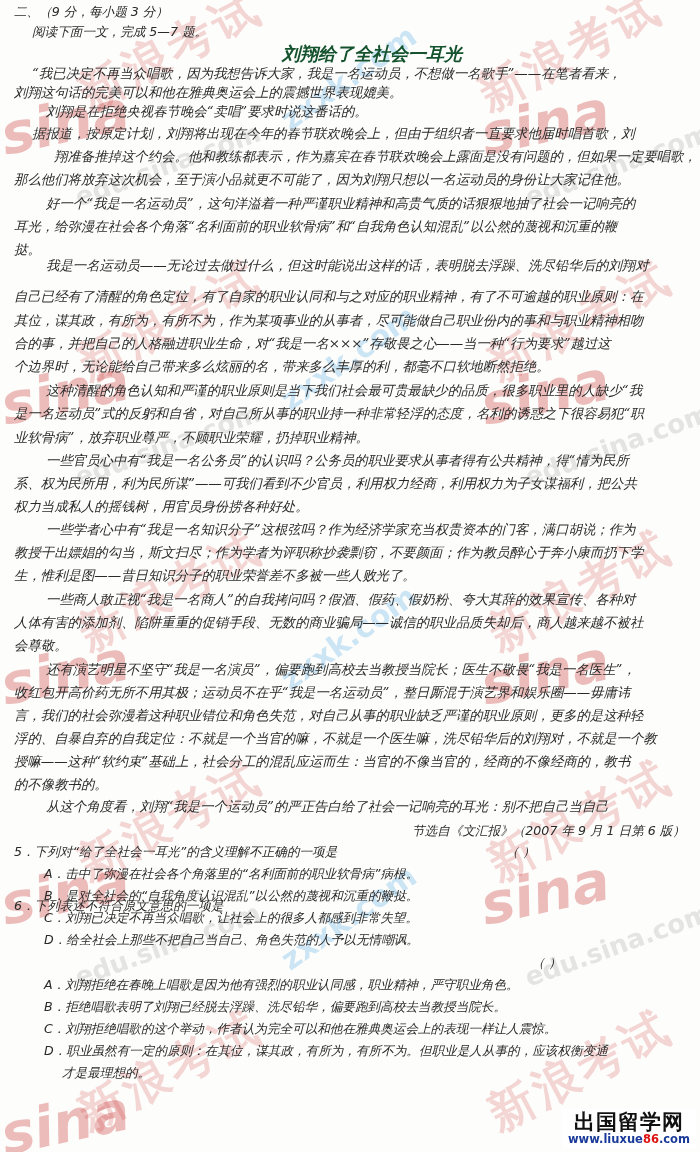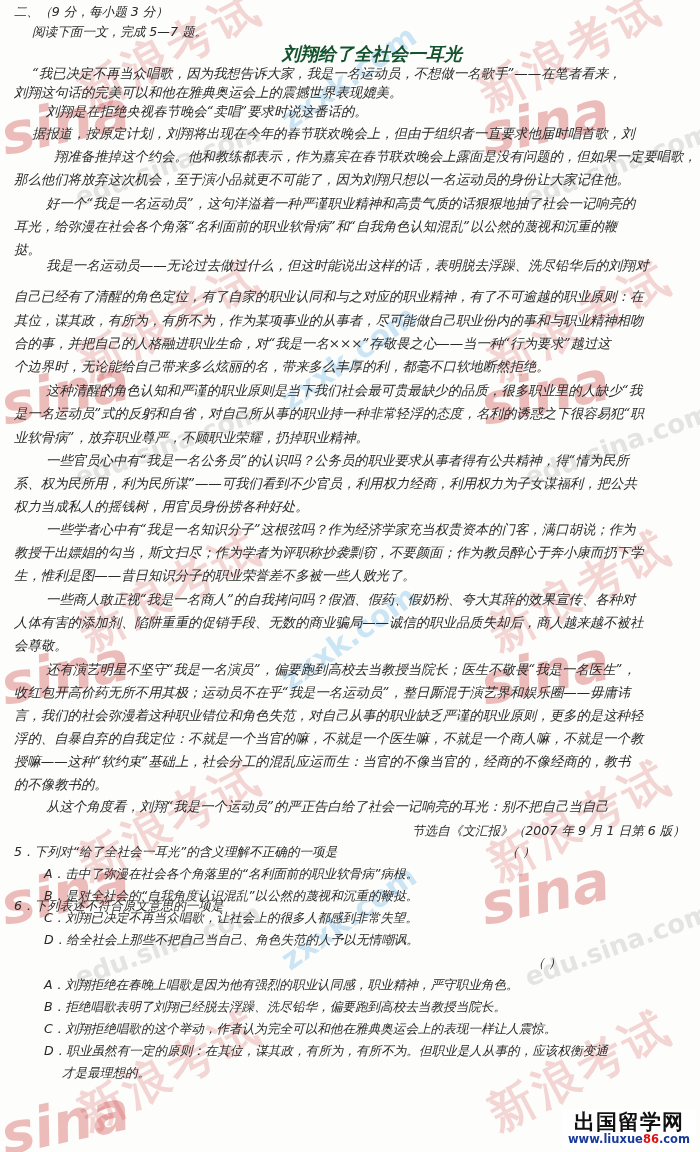--- a/index.html
+++ b/index.html
@@ -83,21 +83,21 @@
   <div class="line" style="left:14px;top:497px;">权力当成私人的摇钱树，用官员身份捞各种好处。</div>
   <div class="line" style="left:46px;top:520px;">一些学者心中有“我是一名知识分子”这根弦吗？作为经济学家充当权贵资本的门客，满口胡说；作为</div>
   <div class="line" style="left:14px;top:543px;">教授干出嫖娼的勾当，斯文扫尽；作为学者为评职称抄袭剽窃，不要颜面；作为教员醉心于奔小康而扔下学</div>
   <div class="line" style="left:14px;top:566px;">生，惟利是图——昔日知识分子的职业荣誉差不多被一些人败光了。</div>
   <div class="line" style="left:46px;top:590px;">一些商人敢正视“我是一名商人”的自我拷问吗？假酒、假药、假奶粉、夸大其辞的效果宣传、各种对</div>
   <div class="line" style="left:14px;top:613px;">人体有害的添加剂、陷阱重重的促销手段、无数的商业骗局——诚信的职业品质失却后，商人越来越不被社</div>
   <div class="line" style="left:14px;top:636px;">会尊敬。</div>
   <div class="line" style="left:46px;top:660px;">还有演艺明星不坚守“我是一名演员”，偏要跑到高校去当教授当院长；医生不敬畏“我是一名医生”，</div>
   <div class="line" style="left:14px;top:683px;">收红包开高价药无所不用其极；运动员不在乎“我是一名运动员”，整日厮混于演艺界和娱乐圈——毋庸讳</div>
   <div class="line" style="left:14px;top:706px;">言，我们的社会弥漫着这种职业错位和角色失范，对自己从事的职业缺乏严谨的职业原则，更多的是这种轻</div>
-  <div class="line" style="left:14px;top:729px;">浮的、自暴自弃的自我定位：不就是一个当官的嘛，不就是一个医生嘛，不就是一个商人嘛，不就是一个教</div>
+  <div class="line" style="left:14px;top:729px;">浮的、自暴自弃的自我定位：不就是一个当官的嘛，不就是一个医生嘛，洗尽铅华后的刘翔对，不就是一个教</div>
   <div class="line" style="left:14px;top:752px;">授嘛——这种“软约束”基础上，社会分工的混乱应运而生：当官的不像当官的，经商的不像经商的，教书</div>
   <div class="line" style="left:14px;top:775px;">的不像教书的。</div>
   <div class="line" style="left:46px;top:797px;">从这个角度看，刘翔“我是一个运动员”的严正告白给了社会一记响亮的耳光：别不把自己当自己</div>
   <div class="line sans" style="left:412px;top:821px;">节选自《文汇报》（2007 年 9 月 1 日第 6 版）</div>
 
   <div class="line sans" style="left:14px;top:842px;">5．下列对“给了全社会一耳光”的含义理解不正确的一项是</div>
   <div class="line sans" style="left:506px;top:842px;">（      ）</div>
   <div class="line sans" style="left:44px;top:864px;">A．击中了弥漫在社会各个角落里的“名利面前的职业软骨病”病根。</div>
   <div class="line sans" style="left:44px;top:886px;">B．是对全社会的“自我角度认识混乱”以公然的蔑视和沉重的鞭挞。</div>
   <div class="line sans" style="left:44px;top:908px;">C．刘翔已决定不再当众唱歌，让社会上的很多人都感到非常失望。</div>

